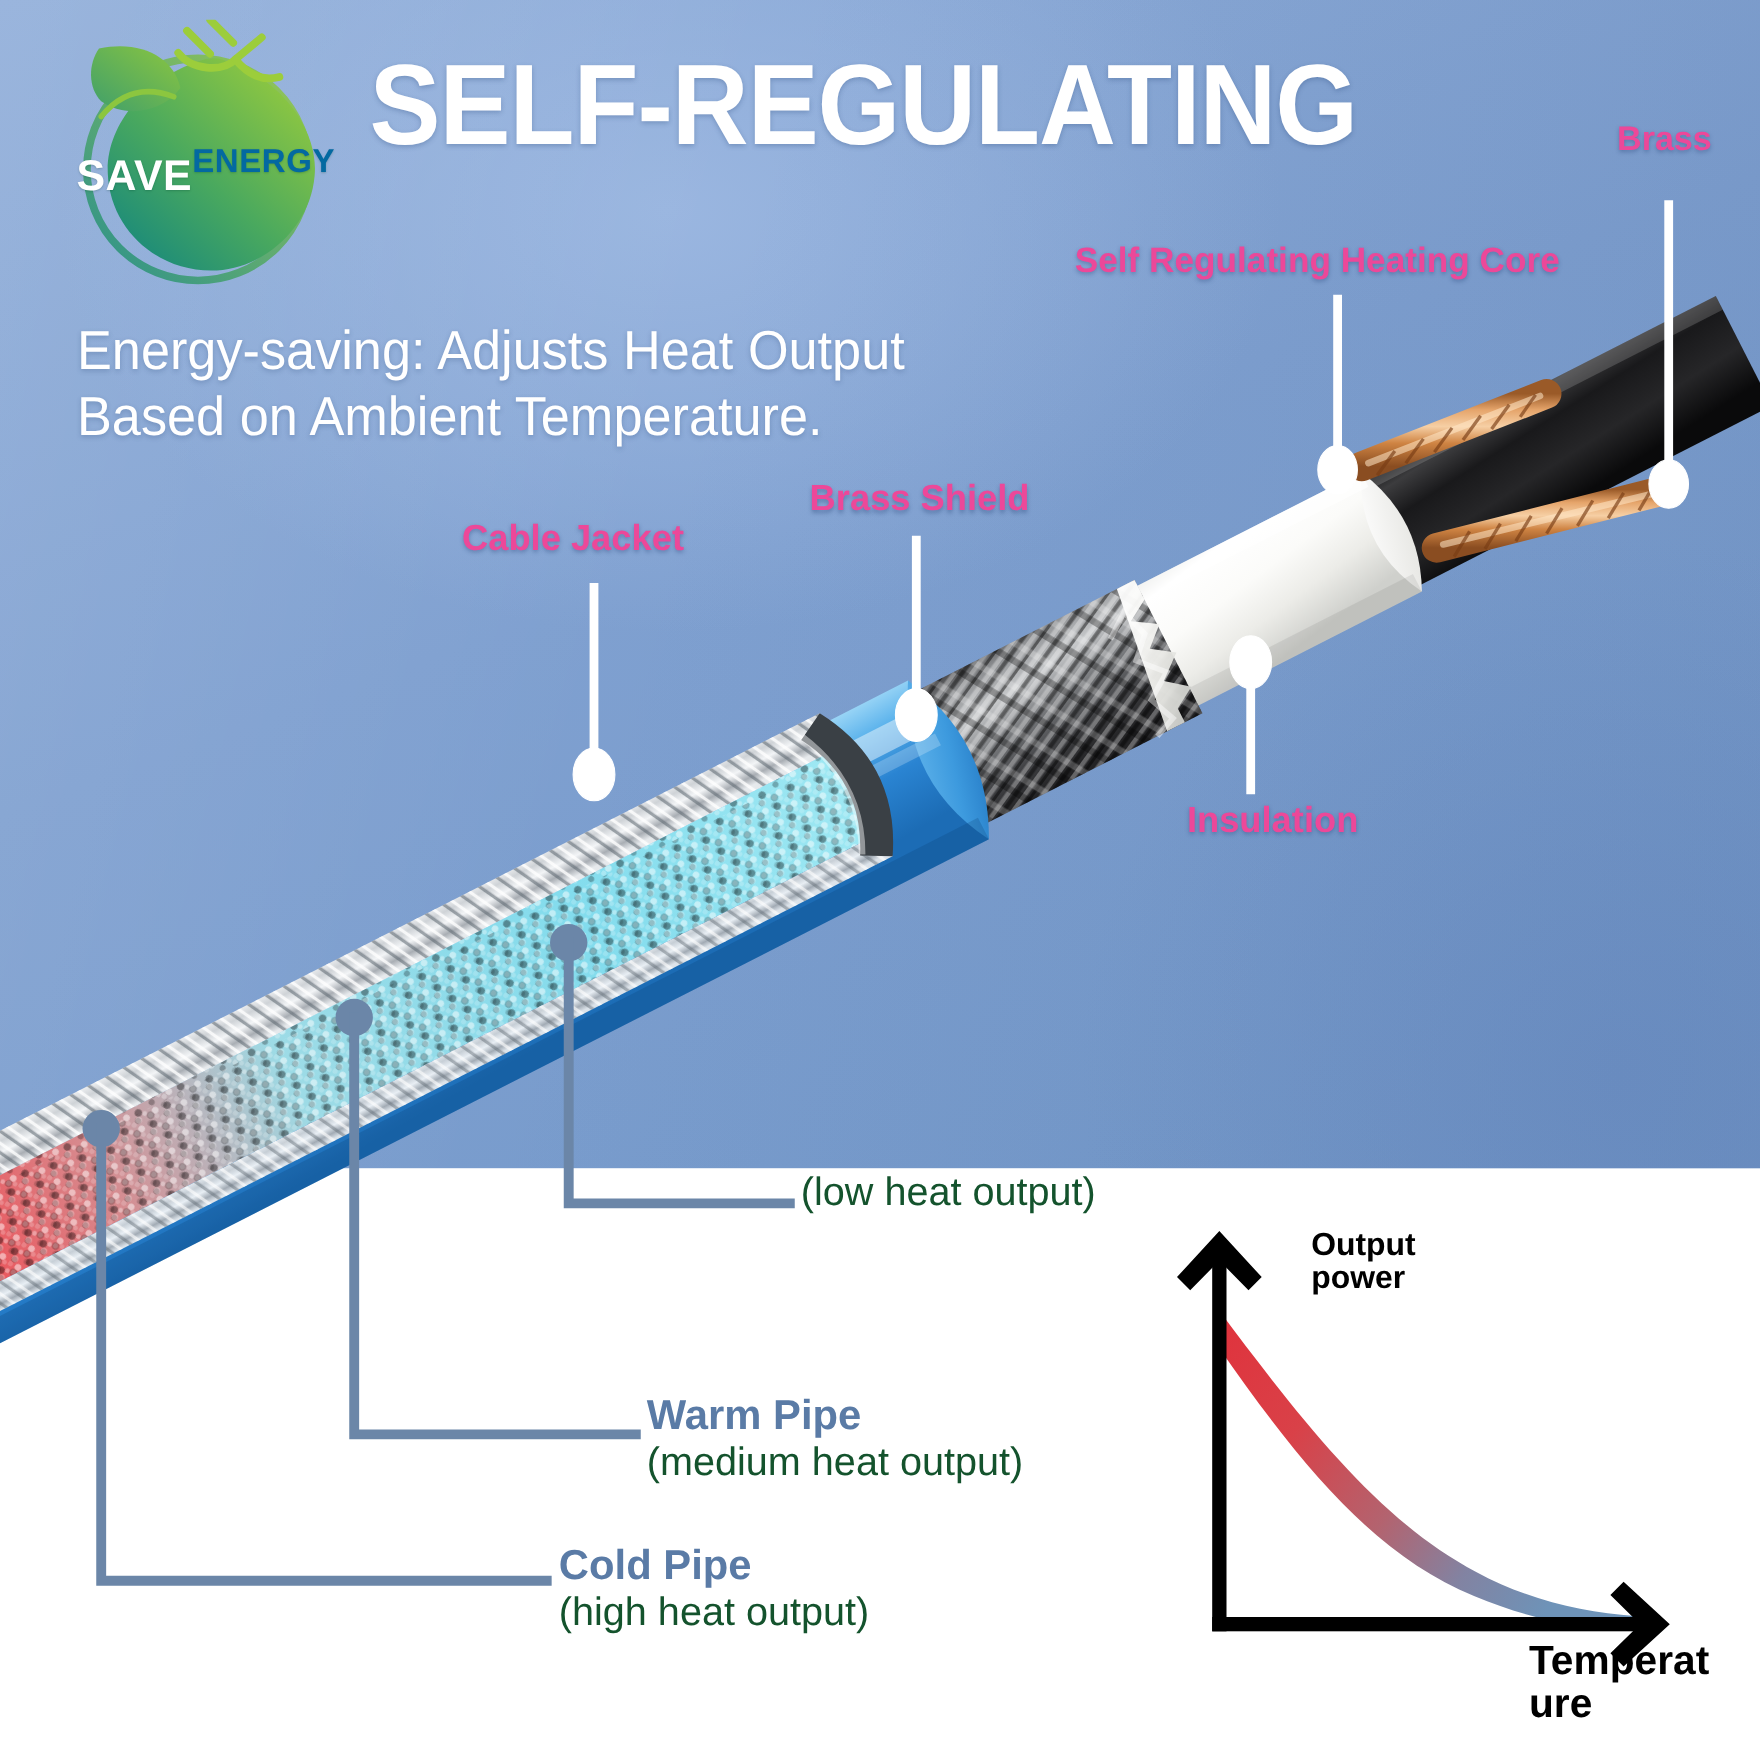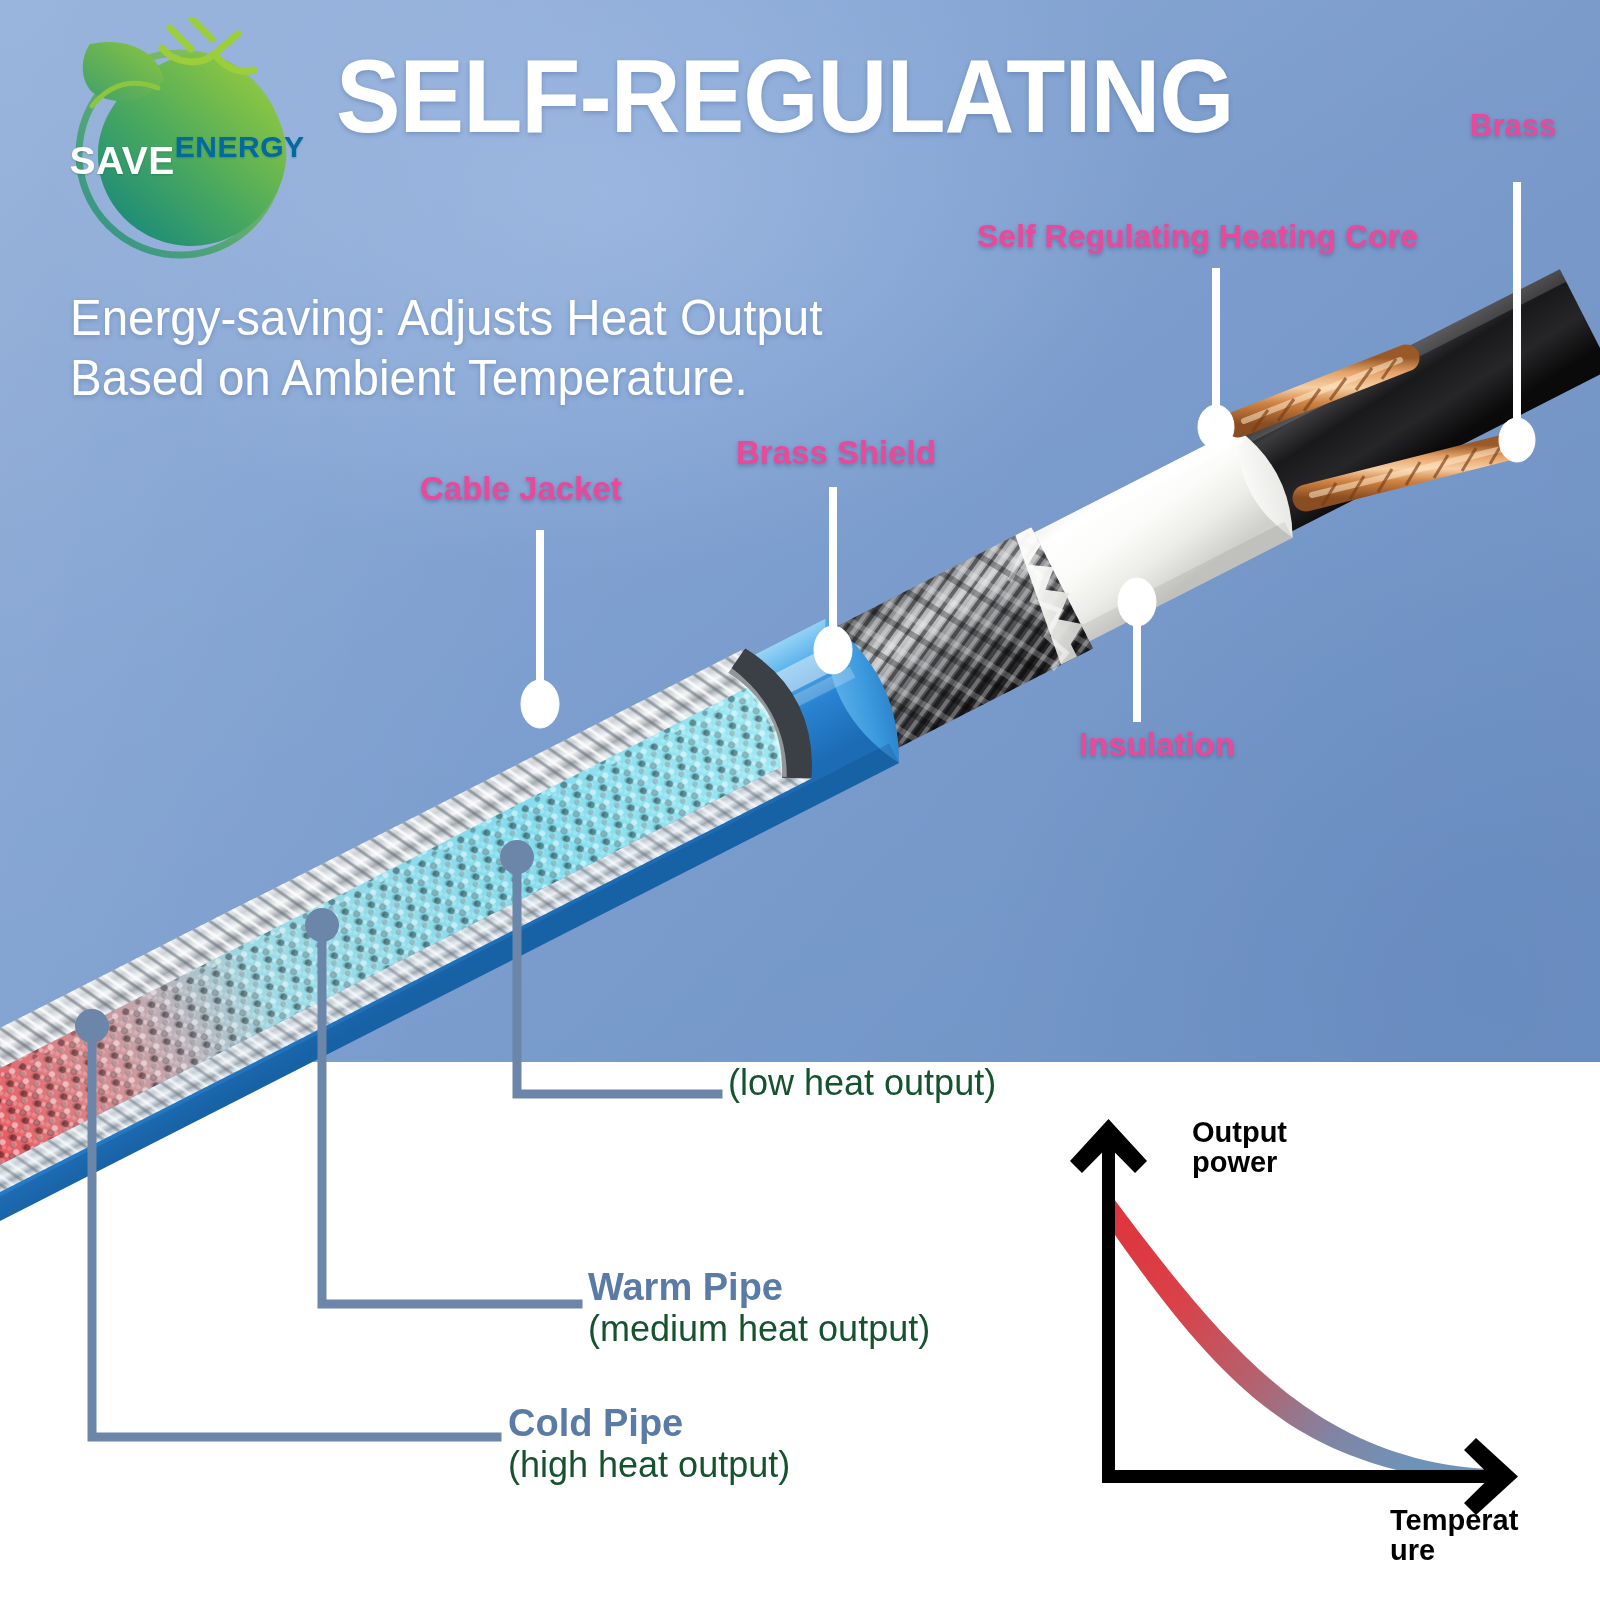--- a/index.html
+++ b/index.html
@@ -71,21 +71,21 @@
   
   .blabel{position:absolute;white-space:nowrap;}
   .blabel .t1{color:#5a7ba6;font-weight:bold;font-size:38px;line-height:1.05;display:block;}
   .blabel .t2{color:#14532d;font-size:36px;line-height:1.15;display:block;}
 
   
   .chart{position:absolute;left:1040px;top:1085px;width:520px;height:500px;}
   .chart svg{display:block;}
   .ch-lab{position:absolute;font-weight:bold;color:#000;line-height:1.05;}
   #chLabY{left:112px;top:32px;font-size:29px;margin-left:40px;}
-  #chLabX{left:350px;top:420px;font-size:29px;width:130px;}
+  #chLabX{left:350px;top:406px;font-size:37px;width:130px;}
 </style>
 </head>
 <body>
 
 <div id="stage">
 
   <div class="sky"></div>
 
   <div class="cable-wrap">
     <svg width="1600" height="1600" viewBox="0 0 1600 1600">

